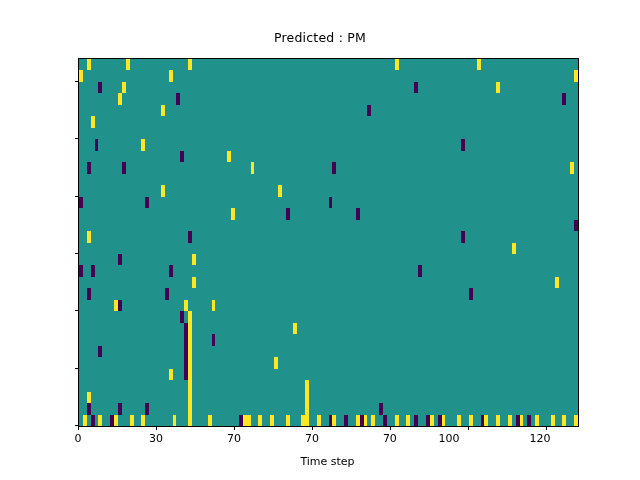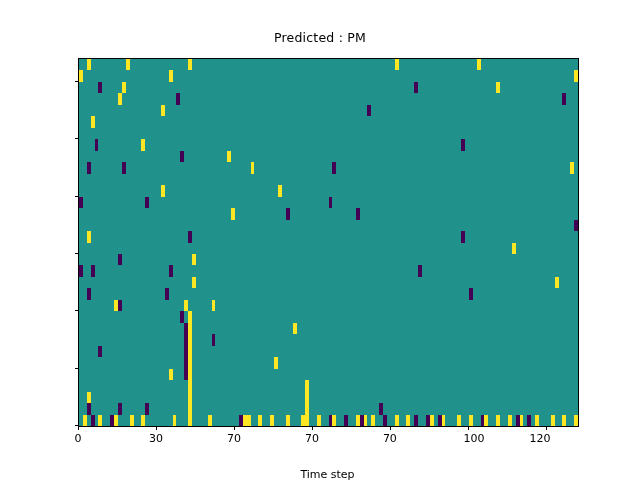--- a/index.html
+++ b/index.html
@@ -18,21 +18,21 @@
   
   #axes{
     position:absolute;left:78px;top:58px;width:499px;height:367px;
     background:#21918c;border:1px solid #000;box-sizing:content-box;
   }
   #grid{position:absolute;left:0;top:0;width:100%;height:100%;display:block;}
   .ytick-mark{position:absolute;left:-3.5px;width:3.5px;height:1px;background:#000;}
 
   
   #xlabel{
-    position:absolute;left:78px;top:468px;width:499px;
+    position:absolute;left:78px;top:455px;width:499px;
     text-align:center;font-size:11px;color:#000;
   }
   .xtick-label{
     position:absolute;top:432px;font-size:11px;color:#000;
     text-align:center;transform:translateX(-50%);white-space:nowrap;
   }
   .xtick-mark{position:absolute;top:426px;width:1px;height:3.5px;background:#000;}
 </style>
 </head>
 <body>
@@ -193,19 +193,19 @@
       <div class="xtick-label" style="left: 78px;">0</div>
       <div class="xtick-mark" style="left: 78px;"></div>
       <div class="xtick-label" style="left: 155.969px;">30</div>
       <div class="xtick-mark" style="left: 155.969px;"></div>
       <div class="xtick-label" style="left: 233.938px;">70</div>
       <div class="xtick-mark" style="left: 233.938px;"></div>
       <div class="xtick-label" style="left: 311.906px;">70</div>
       <div class="xtick-mark" style="left: 311.906px;"></div>
       <div class="xtick-label" style="left: 389.875px;">70</div>
       <div class="xtick-mark" style="left: 389.875px;"></div>
-      <div class="xtick-label" style="left: 474px;">100</div>
+      <div class="xtick-label" style="left: 449px;">100</div>
       <div class="xtick-mark" style="left: 467.844px;"></div>
       <div class="xtick-label" style="left: 540px;">120</div>
       <div class="xtick-mark" style="left: 545.812px;"></div>
     </div>
 
 </div>
 
 </body></html>

